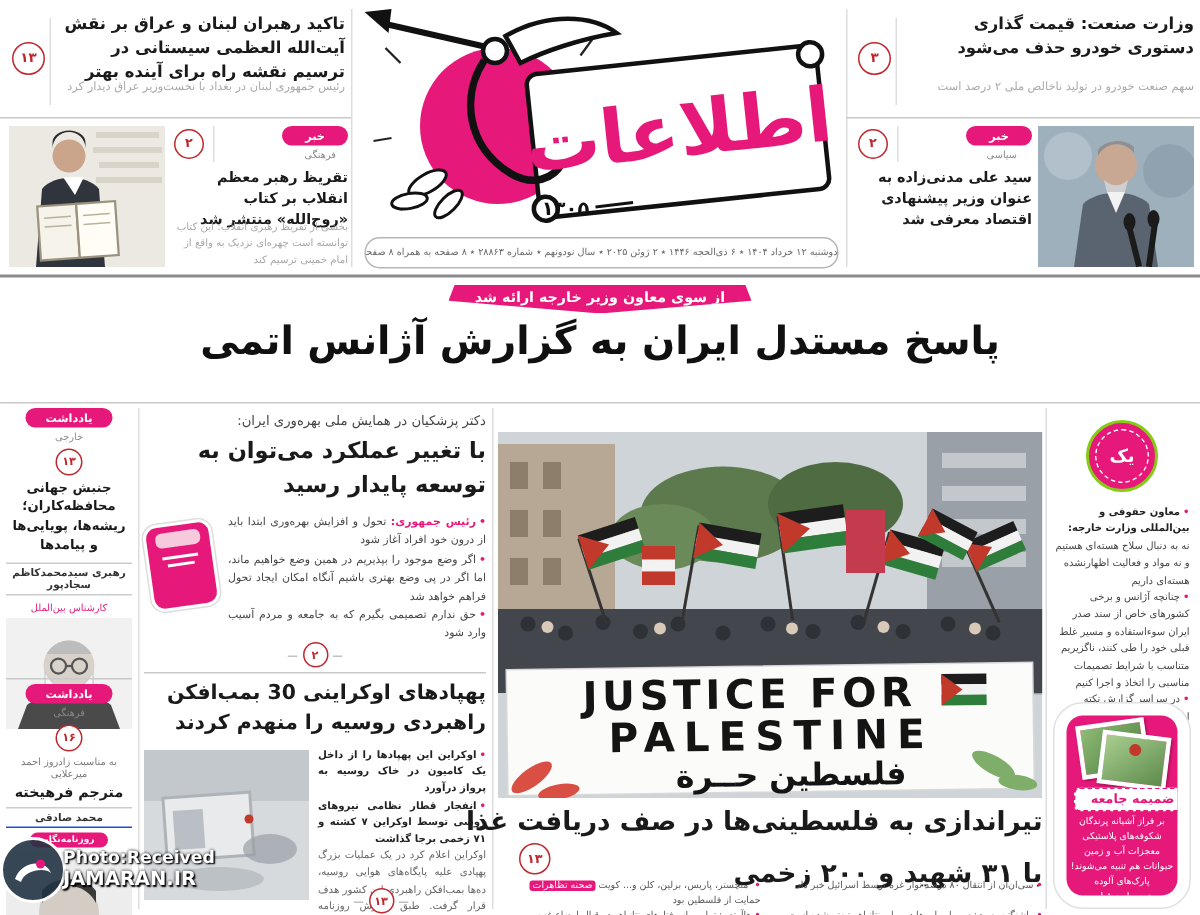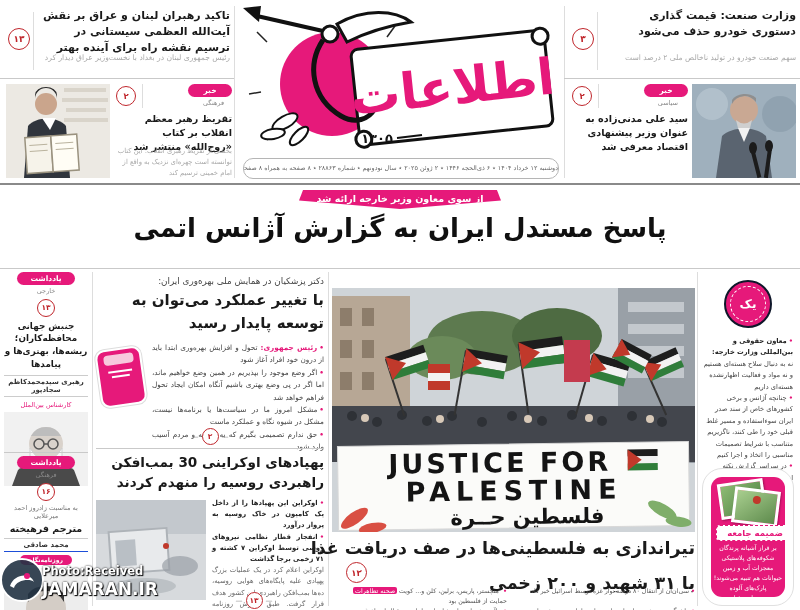--- a/index.html
+++ b/index.html
@@ -156,21 +156,21 @@
   <div class="hr" style="left:0;top:268px;width:800px;"></div>
 
   <div class="vr" style="left:92px;top:272px;height:334px;"></div>
   <div class="vr" style="left:328px;top:272px;height:334px;"></div>
   <div class="vr" style="left:697px;top:272px;height:334px;"></div>
 
   <div class="abs center" style="left:2px;top:272px;width:88px;">
     <div class="pill" style="width:58px;height:13px;font-size:7.5px;line-height:13px;margin:0 auto;">یادداشت</div>
     <div style="font-size:6.5px;color:#888;margin-top:2px;">خارجی</div>
     <div class="pnum" style="width:16px;height:16px;font-size:7.5px;margin:3px auto;">۱۳</div>
-    <div class="headline" style="font-size:8.8px;padding:0 2px;">جنبش جهانی محافظه‌کاران؛ ریشه‌ها، بهتری‌ها و پیامدها</div>
+    <div class="headline" style="font-size:8.8px;padding:0 2px;">جنبش جهانی محافظه‌کاران؛ ریشه‌ها، پویایی‌ها و پیامدها</div>
     <div style="font-size:7px;font-weight:bold;color:#333;border-top:1px solid #ccc;border-bottom:1px solid #ccc;
          padding:2px 0;margin:4px 2px;">رهبری سیدمحمدکاظم سجادپور</div>
     <div style="font-size:6.5px;color:#e6197a;">کارشناس بین‌الملل</div>
     <svg viewBox="0 0 84 74" width="84" height="74" style="margin-top:3px;">
       <rect width="84" height="74" fill="#f1f1f1"></rect>
       <path d="M8,74 L14,58 C22,50 62,50 70,58 L76,74 Z" fill="#4a4a4a"></path>
       <circle cx="42" cy="32" r="17" fill="#d9d2cb"></circle>
       <path d="M26,36 q16,26 32,0 l0,10 q-16,14 -32,0 Z" fill="#f7f7f7" stroke="#cfcfcf"></path>
       <path d="M27,24 a17 17 0 0 1 30,0 Z" fill="#bdbdbd"></path>
       <circle cx="35" cy="32" r="5" fill="none" stroke="#555" stroke-width="1.5"></circle>
@@ -202,21 +202,20 @@
     <div class="abs headline" style="right:0;top:13px;width:228px;font-size:15px;line-height:1.55;">با تغییر عملکرد می‌توان به توسعه پایدار رسید</div>
     <div class="abs" style="left:2px;top:72px;width:42px;height:54px;transform:rotate(-8deg);background:#e6197a;
          border:2px solid #fff;box-shadow:0 0 0 1px #ddd;border-radius:9px;">
       <div style="margin:4px auto 0;width:30px;height:10px;background:#f7c9dd;border-radius:4px;"></div>
       <div style="margin:6px auto 0;width:24px;height:2px;background:#fff;"></div>
       <div style="margin:3px auto 0;width:18px;height:2px;background:#fff;"></div>
     </div>
     <div class="abs bullets" style="right:0;top:66px;width:172px;">
       <div class="dot"><span style="color:#e6197a;font-weight:bold;">رئیس جمهوری:</span> <span>تحول و افزایش بهره‌وری ابتدا باید از درون خود افراد آغاز شود</span></div>
       <div class="dot">اگر وضع موجود را بپذیریم در همین وضع خواهیم ماند، اما اگر در پی وضع بهتری باشیم آنگاه امکان ایجاد تحول فراهم خواهد شد</div>
-      <div class="dot">مشکل امروز ما در سیاست‌ها یا برنامه‌ها نیست، مشکل در شیوه نگاه و عملکرد ماست</div>
       <div class="dot">حق ندارم تصمیمی بگیرم که به جامعه و مردم آسیب وارد شود</div>
     </div>
     <div class="abs pnum-wrap" style="left:84px;top:152px;width:60px;">
       <span>—</span>
         <span class="pnum" style="width:15px;height:15px;font-size:7.5px;">۲</span>
         <span>—</span>
     </div>
   </div>
 
   <div class="hr" style="left:96px;top:448px;width:228px;"></div>
@@ -386,21 +385,21 @@
         </div>
       </div>
       <div style="display:flex;gap:10px;">
         <div class="dot" style="width:178px;">واشنگتن پست: سیر اروپایی‌ها در برابر نتانیاهو تیزتر شده است</div>
         <div class="dot" style="width:170px;">هاآرتص: ترامپ از رفتارهای نتانیاهو در قبال اوضاع غزه و پرونده ایران ناراضی است</div>
       </div>
     </div>
   </div>
 
   <div class="abs center" style="left:700px;top:280px;width:96px;">
-    <div style="width:44px;height:44px;margin:0 auto;border-radius:50%;background:#e6197a;border:2px solid #0f172a;
+    <div style="width:44px;height:44px;margin:0 auto;border-radius:50%;background:#e6197a;border:2px solid #84cc16;
          display:flex;align-items:center;justify-content:center;">
       <span style="color:#fff;font-weight:bold;font-size:12px;border:1px dashed #fff;border-radius:50%;
             width:34px;height:34px;line-height:34px;">یک</span>
     </div>
     <div class="bullets" style="width:90px;margin:8px auto 0;font-size:6.7px;text-align:right;">
       <div class="dot" style="font-weight:bold;color:#222;">معاون حقوقی و بین‌المللی وزارت خارجه:</div>
       <div>نه به دنبال سلاح هسته‌ای هستیم و نه مواد و فعالیت اظهارنشده هسته‌ای داریم</div>
       <div class="dot">چنانچه آژانس و برخی کشورهای خاص از سند صدر ایران سوءاستفاده و مسیر غلط قبلی خود را طی کنند، ناگزیریم متناسب با شرایط تصمیمات مناسبی را اتخاذ و اجرا کنیم</div>
       <div class="dot">در سراسر گزارش نکته ابهام‌آمیزی درباره فعالیت‌های جاری هسته‌ای ایران با انحراف در فعالیت‌ها و مواد هسته‌ای وجود ندارد</div>
     </div>
@@ -437,16 +436,16 @@
   </div>
 
   <div class="abs" style="left:0;top:552px;width:150px;height:56px;">
     <svg viewBox="0 0 44 44" width="44" height="44" style="position:absolute;left:0;top:6px;">
       <circle cx="22" cy="22" r="21" fill="#234" opacity="0.9"></circle>
       <circle cx="22" cy="22" r="21" fill="none" stroke="#fff" stroke-width="2"></circle>
       <path d="M10,28 C14,16 30,14 34,24 C30,20 16,22 14,30 Z" fill="#fff"></path>
       <circle cx="27" cy="18" r="3" fill="#e6197a"></circle>
     </svg>
     <div class="wm" style="position:absolute;left:42px;top:12px;font-size:11.5px;">Photo:Received</div>
-    <div class="wm" style="position:absolute;left:42px;top:27px;font-size:17px;">JAMARAN.IR</div>
+    <div class="wm" style="position:absolute;left:42px;top:27px;font-size:13px;">JAMARAN.IR</div>
   </div>
 
 </div>
 
 </body></html>

